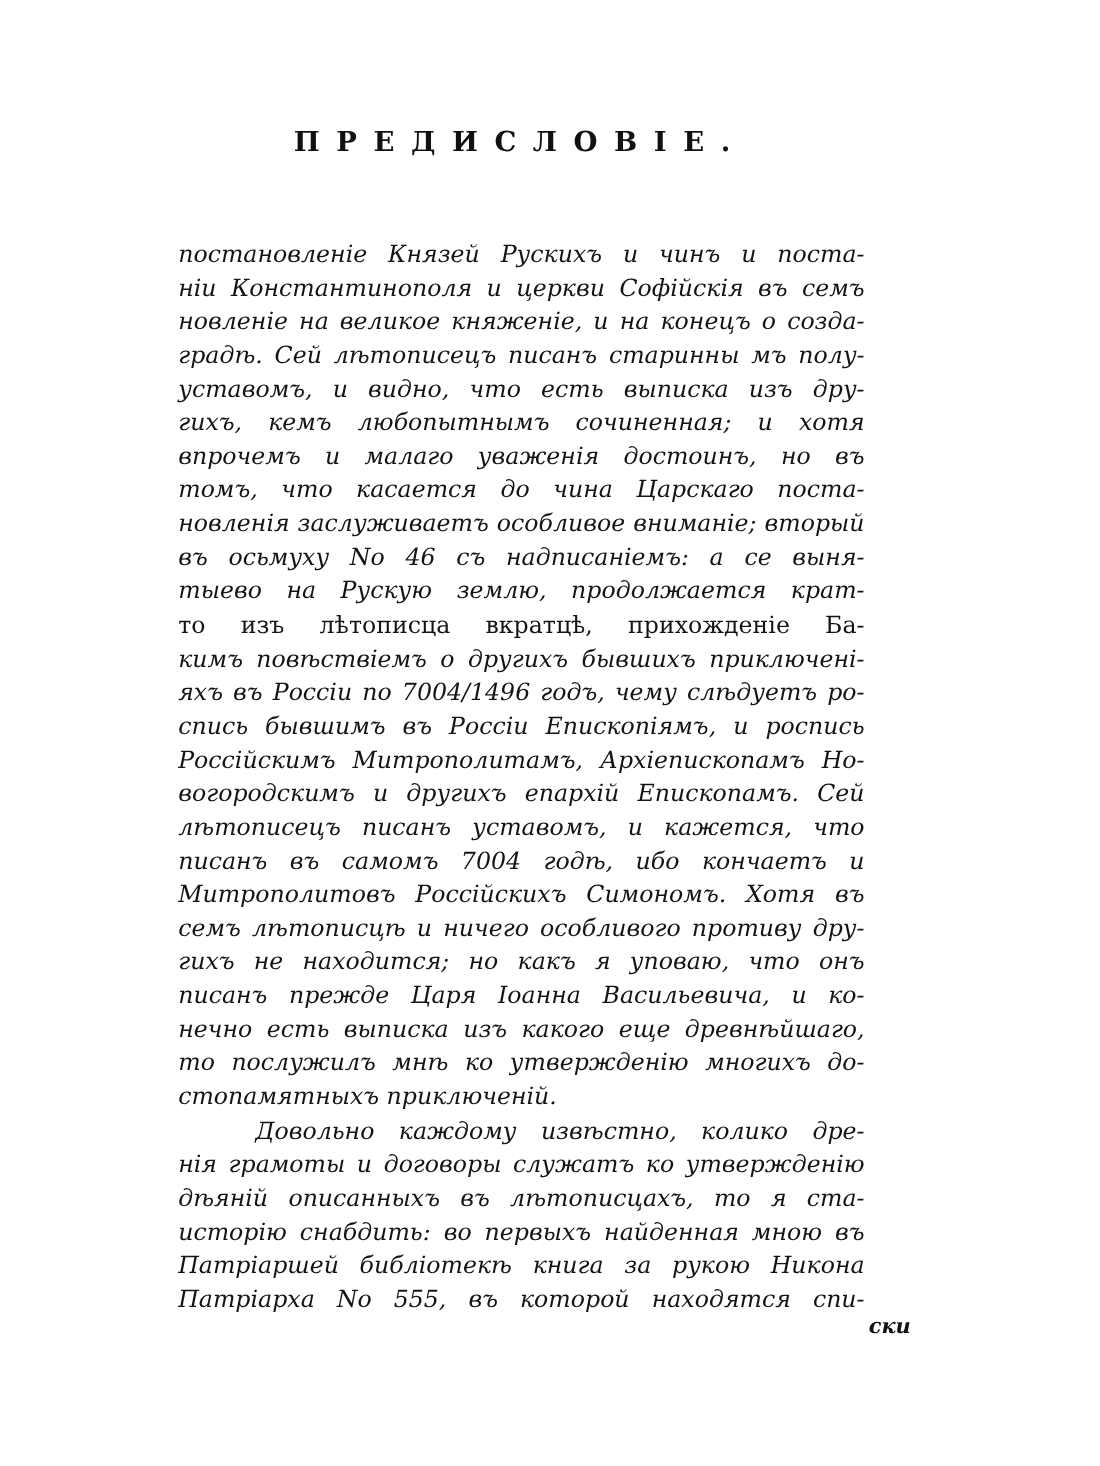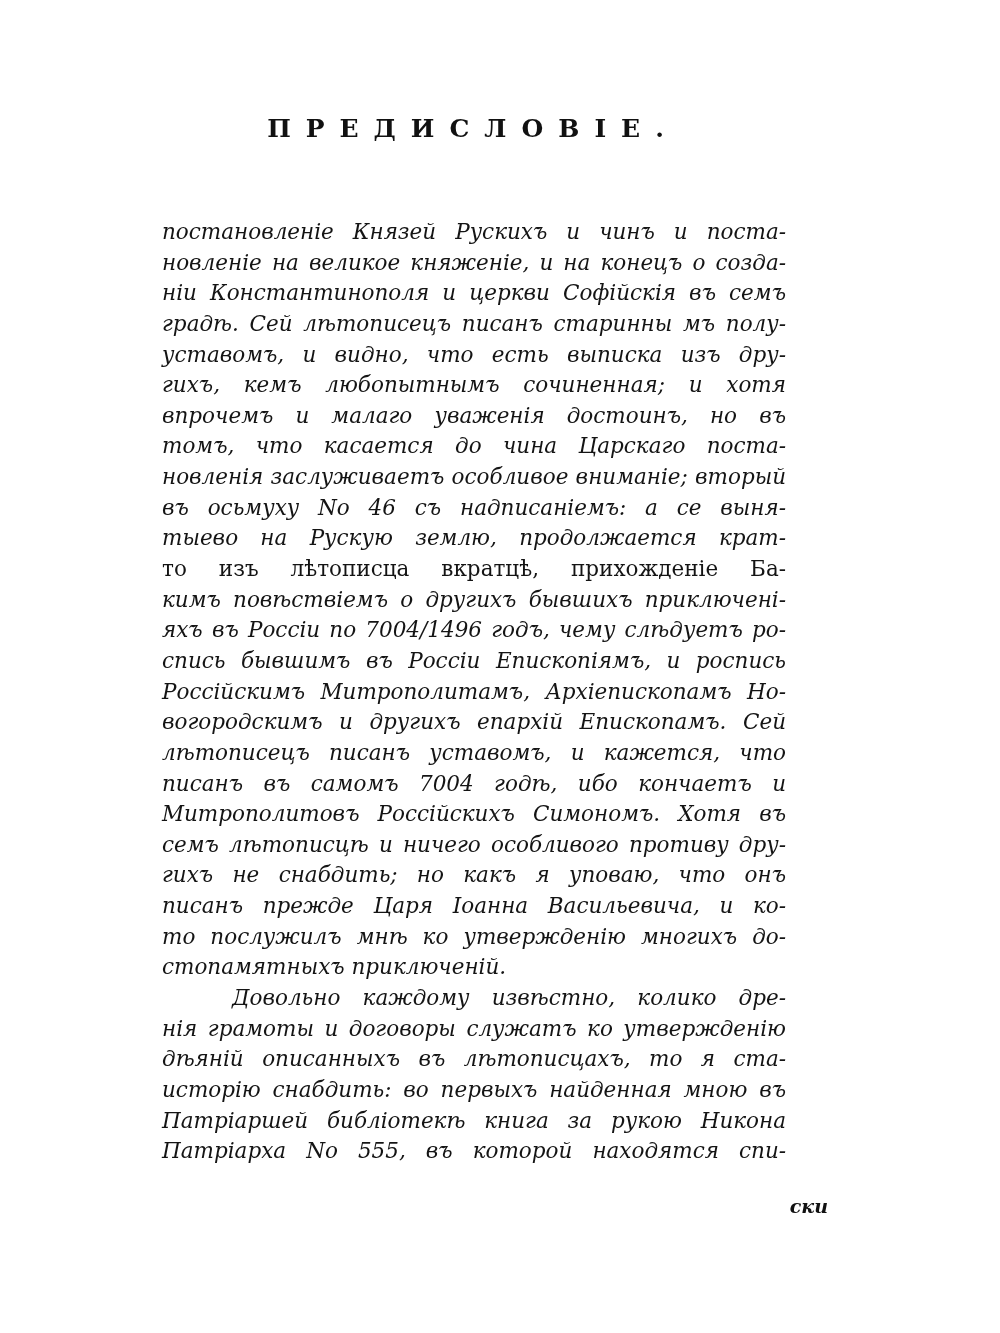--- a/index.html
+++ b/index.html
@@ -78,42 +78,43 @@
   </style>
 </head>
 <body>
 
 <div class="page">
 
   <div class="running-title">ПРЕДИСЛОВІЕ.</div>
 
   <div class="text-block">
     <div class="line">постановленіе Князей Рускихъ и чинъ и поста-</div>
+    <div class="line">ніи Константинополя и церкви Софійскія въ семъ</div>
     <div class="line">новленіе на великое княженіе, и на конецъ о созда-</div>
-    <div class="line">ніи Константинополя и церкви Софійскія въ семъ</div>
     <div class="line">градѣ. Сей лѣтописецъ писанъ старинны мъ полу-</div>
     <div class="line">уставомъ, и видно, что есть выписка изъ дру-</div>
     <div class="line">гихъ, кемъ любопытнымъ сочиненная; и хотя</div>
     <div class="line">впрочемъ и малаго уваженія достоинъ, но въ</div>
     <div class="line">томъ, что касается до чина Царскаго поста-</div>
     <div class="line">новленія заслуживаетъ особливое вниманіе; вторый</div>
     <div class="line">въ осьмуху No 46 съ надписаніемъ: а се выня-</div>
     <div class="line">тыево на Рускую землю, продолжается крат-</div>
     <div class="line upright">то изъ лѣтописца вкратцѣ, прихожденіе Ба-</div>
     <div class="line">кимъ повѣствіемъ о другихъ бывшихъ приключені-</div>
     <div class="line">яхъ въ Россіи по 7004/1496 годъ, чему слѣдуетъ ро-</div>
     <div class="line">спись бывшимъ въ Россіи Епископіямъ, и роспись</div>
     <div class="line">Россійскимъ Митрополитамъ, Архіепископамъ Но-</div>
     <div class="line">вогородскимъ и другихъ епархій Епископамъ. Сей</div>
     <div class="line">лѣтописецъ писанъ уставомъ, и кажется, что</div>
     <div class="line">писанъ въ самомъ 7004 годѣ, ибо кончаетъ и</div>
     <div class="line">Митрополитовъ Россійскихъ Симономъ. Хотя въ</div>
     <div class="line">семъ лѣтописцѣ и ничего особливого противу дру-</div>
-    <div class="line">гихъ не снабдить; но какъ я уповаю, что онъ</div>
+    <div class="line">гихъ не находится; но какъ я уповаю, что онъ</div>
     <div class="line">писанъ прежде Царя Іоанна Васильевича, и ко-</div>
+    <div class="line">нечно есть выписка изъ какого еще древнѣйшаго,</div>
     <div class="line">то послужилъ мнѣ ко утвержденію многихъ до-</div>
     <div class="line last">стопамятныхъ приключеній.</div>
     <div class="line indent">Довольно каждому извѣстно, колико дре-</div>
     <div class="line">нія грамоты и договоры служатъ ко утвержденію</div>
     <div class="line">дѣяній описанныхъ въ лѣтописцахъ, то я ста-</div>
     <div class="line">исторію снабдить: во первыхъ найденная мною въ</div>
     <div class="line">Патріаршей библіотекѣ книга за рукою Никона</div>
     <div class="line">Патріарха No 555, въ которой находятся спи-</div>
   </div>
 

